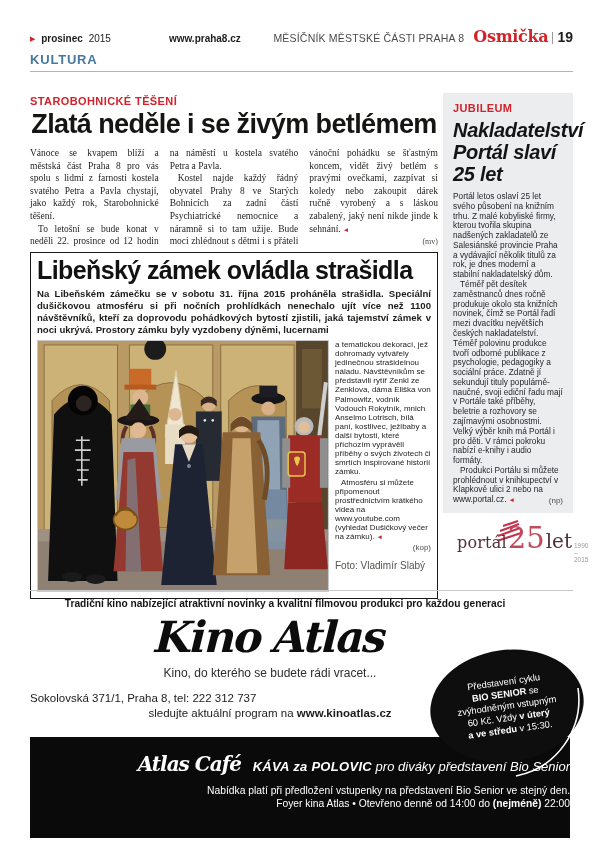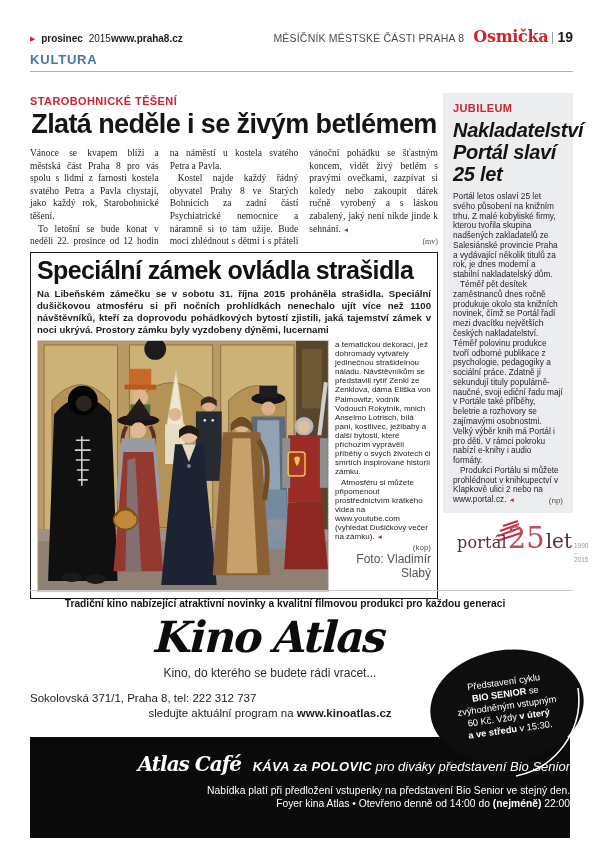--- a/index.html
+++ b/index.html
@@ -4,21 +4,21 @@
 <style>
   html,body{margin:0;padding:0;background:#ffffff;}
   body{width:600px;height:849px;position:relative;font-family:"Liberation Sans",sans-serif;color:#1d1d1b;overflow:hidden;}
   .abs{position:absolute;}
 
   
   .hdr{left:30px;right:27px;top:27px;display:flex;align-items:baseline;font-size:10px;}
   .arrow{color:#d2232a;font-size:7px;margin-right:3px;position:relative;top:-1px;}
   .hdr-month{font-weight:bold;}
   .hdr-year{margin-left:3px;}
-  .hdr-url{font-weight:bold;}
+  .hdr-url{font-weight:bold;margin-left:58px;}
   .hdr-right{margin-left:auto;display:flex;align-items:baseline;}
   .hdr-masthead{color:#4a4a48;font-size:10.5px;letter-spacing:.2px;}
   .hdr-brand{font-family:"DejaVu Serif",serif;font-weight:bold;color:#d2232a;font-size:16px;margin-left:9px;letter-spacing:-.3px;}
   .hdr-sep{display:inline-block;width:1px;height:12px;background:#9a9a9a;margin:0 4px;position:relative;top:2px;}
   .hdr-page{font-weight:bold;font-size:14px;}
 
   .section-label{left:30px;top:52px;color:#46799f;font-weight:bold;font-size:13px;letter-spacing:.8px;}
   .hdr-rule{left:30px;right:27px;top:71px;height:1px;background:#b3b3b3;}
 
   
@@ -34,21 +34,21 @@
   
   .a2{left:30px;top:252px;width:408px;border:1px solid #1a1a1a;background:#fff;box-sizing:border-box;padding:4px 6px 6px 6px;}
   .a2 h2{margin:1px 0 5px 0;font-size:25px;line-height:1.0;letter-spacing:-.6px;color:#111;}
   .a2 .lead{font-weight:bold;font-size:9.6px;line-height:1.25;text-align:justify;margin:0 0 4px 0;}
   .photo-row{display:flex;gap:6px;}
   .photo{width:292px;height:252px;flex:none;border:1px solid #c8c8c8;box-sizing:border-box;background:#b99a63;}
   .photo svg{display:block;width:100%;height:100%;}
   .sidecol{flex:1;font-size:8px;line-height:1.14;color:#222;}
   .sidecol p{margin:0;}
   .sidecol p.ind{text-indent:6px;margin-top:1px;}
-  .credit{text-align:right;font-size:12px;color:#55534f;margin-top:1px;}
+  .credit{font-size:10px;color:#55534f;margin-top:8px;}
 
   
   .jub{left:443px;top:93px;width:130px;}
   .jub-box{background:#ecedef;padding:9px 10px 8px 10px;box-sizing:border-box;}
   .jub h3{margin:5px 0 7px 0;font-size:20px;line-height:1.1;letter-spacing:-.3px;color:#141414;font-style:italic;}
   .jub-body{font-size:8.3px;line-height:1.18;color:#26262a;}
   .jub-body p{margin:0;}
   .jub-body p.ind{text-indent:7px;}
   .np{margin-top:-9px;}
   .portal-logo{background:#fff;margin-top:4px;height:56px;position:relative;}
@@ -109,21 +109,21 @@
     <h1>Zlatá neděle i se živým betlémem</h1>
     <div class="cols">
       <p><span>Vánoce se kvapem blíží a městská část Praha 8 pro vás spolu s lidmi z farnosti kostela svatého Petra a Pavla chystají, jako každý rok, Starobohnické těšení.</span></p>
       <p class="ind"><span>To letošní se bude konat v neděli 22. prosince od 12 hodin na náměstí u kostela svatého Petra a Pavla.</span></p>
       <p class="ind"><span>Kostel najde každý řádný obyvatel Prahy 8 ve Starých Bohnicích za zadní částí Psychiatrické nemocnice a náramně si to tam užije. Bude moci zhlédnout s dětmi i s přáteli vánoční pohádku se šťastným koncem, vidět živý betlém s pravými ovečkami, zazpívat si koledy nebo zakoupit dárek ručně vyrobený a s láskou zabalený, jaký není nikde jinde k sehnání.</span><span class="endmark">◄</span></p>
       <div class="byline"><span>(mv)</span></div>
     </div>
   </section>
 
   <section class="abs a2">
-    <h2>Speciální zámek ovládla strašidla</h2>
+    <h2>Libeňský zámek ovládla strašidla</h2>
     <p class="lead"><span>Na Libeňském zámečku se v sobotu 31. října 2015 proháněla strašidla. Speciální dušičkovou atmosféru si při nočních prohlídkách nenechalo ujít více než 1100 návštěvníků, kteří za doprovodu pohádkových bytostí zjistili, jaká tajemství zámek v noci ukrývá. Prostory zámku byly vyzdobeny dýněmi, lucernami</span></p>
     <div class="photo-row">
       <div class="photo">
         <svg viewBox="0 0 292 252" xmlns="http://www.w3.org/2000/svg">
 
           <rect x="0" y="0" width="292" height="195" fill="#ba9a64"></rect>
           <rect x="6" y="4" width="74" height="188" fill="#cdb277" stroke="#8a6f45" stroke-width="1"></rect>
           <path d="M14 192 L14 60 Q43 28 72 60 L72 192 Z" fill="#b59356" stroke="#8a6f45" stroke-width="1"></path>
           <rect x="92" y="4" width="84" height="184" fill="#cdb277" stroke="#8a6f45" stroke-width="1"></rect>
           <path d="M100 188 L100 58 Q134 26 168 58 L168 188 Z" fill="#b59356" stroke="#8a6f45" stroke-width="1"></path>

